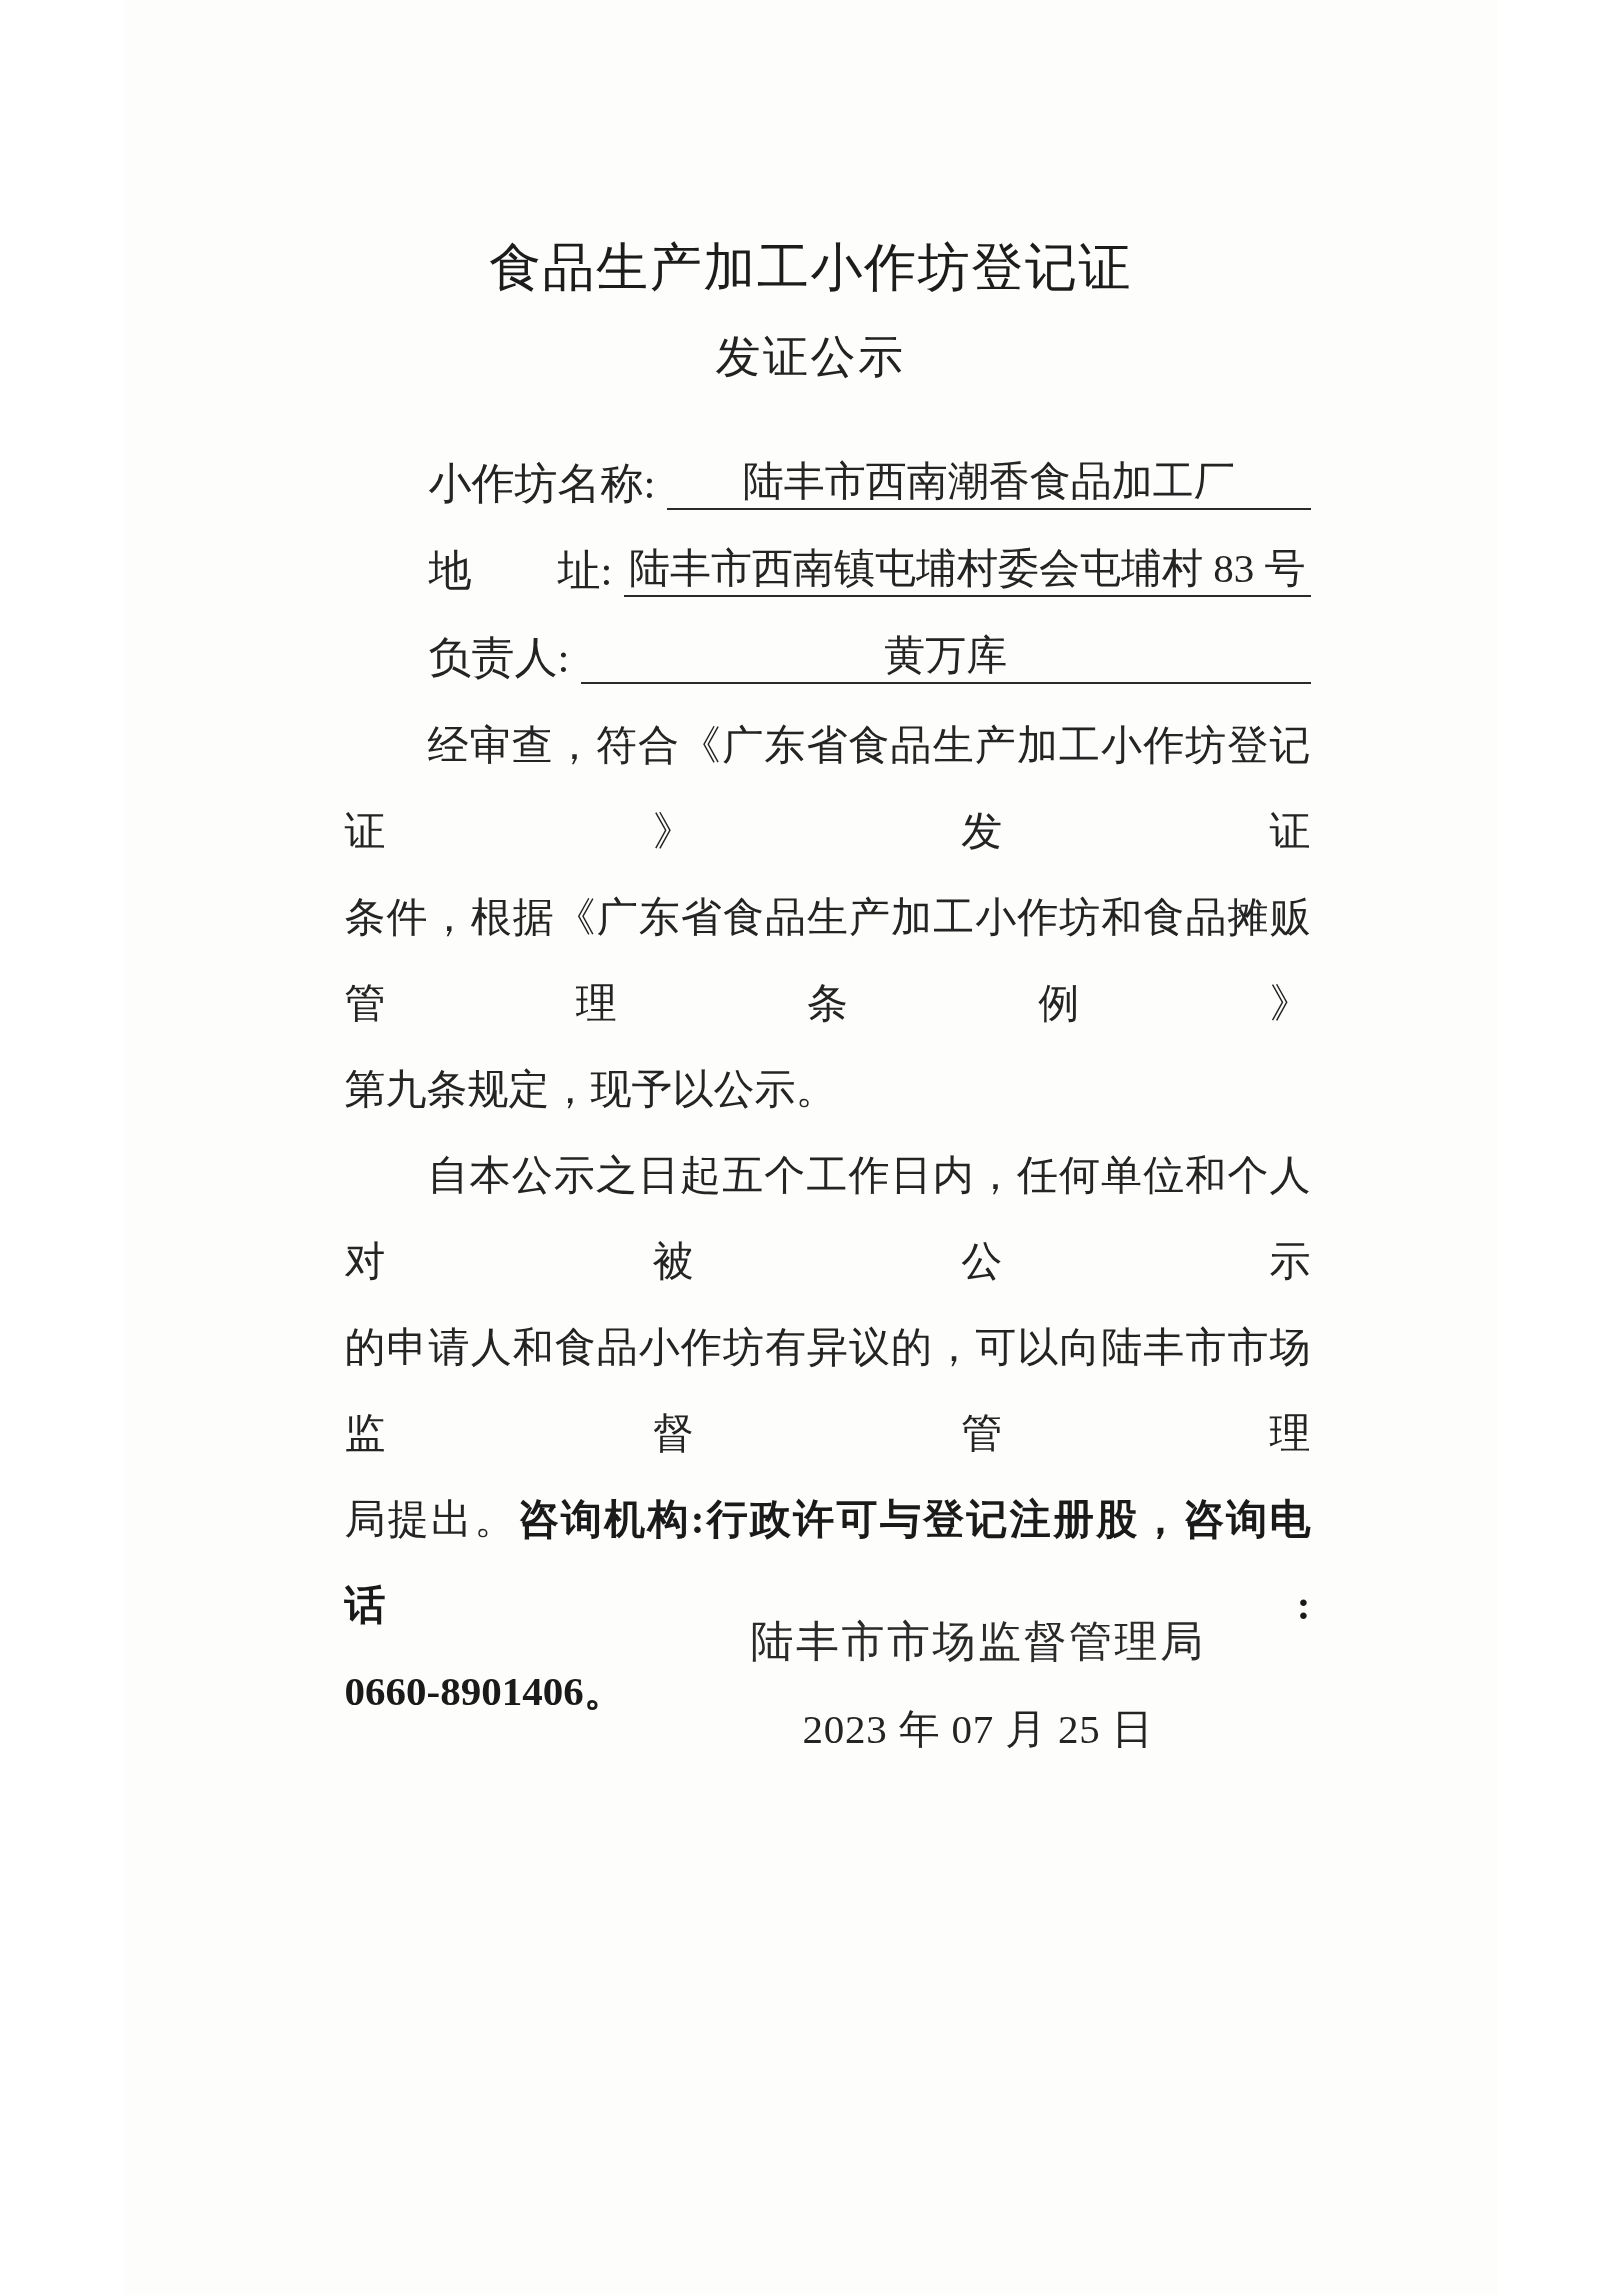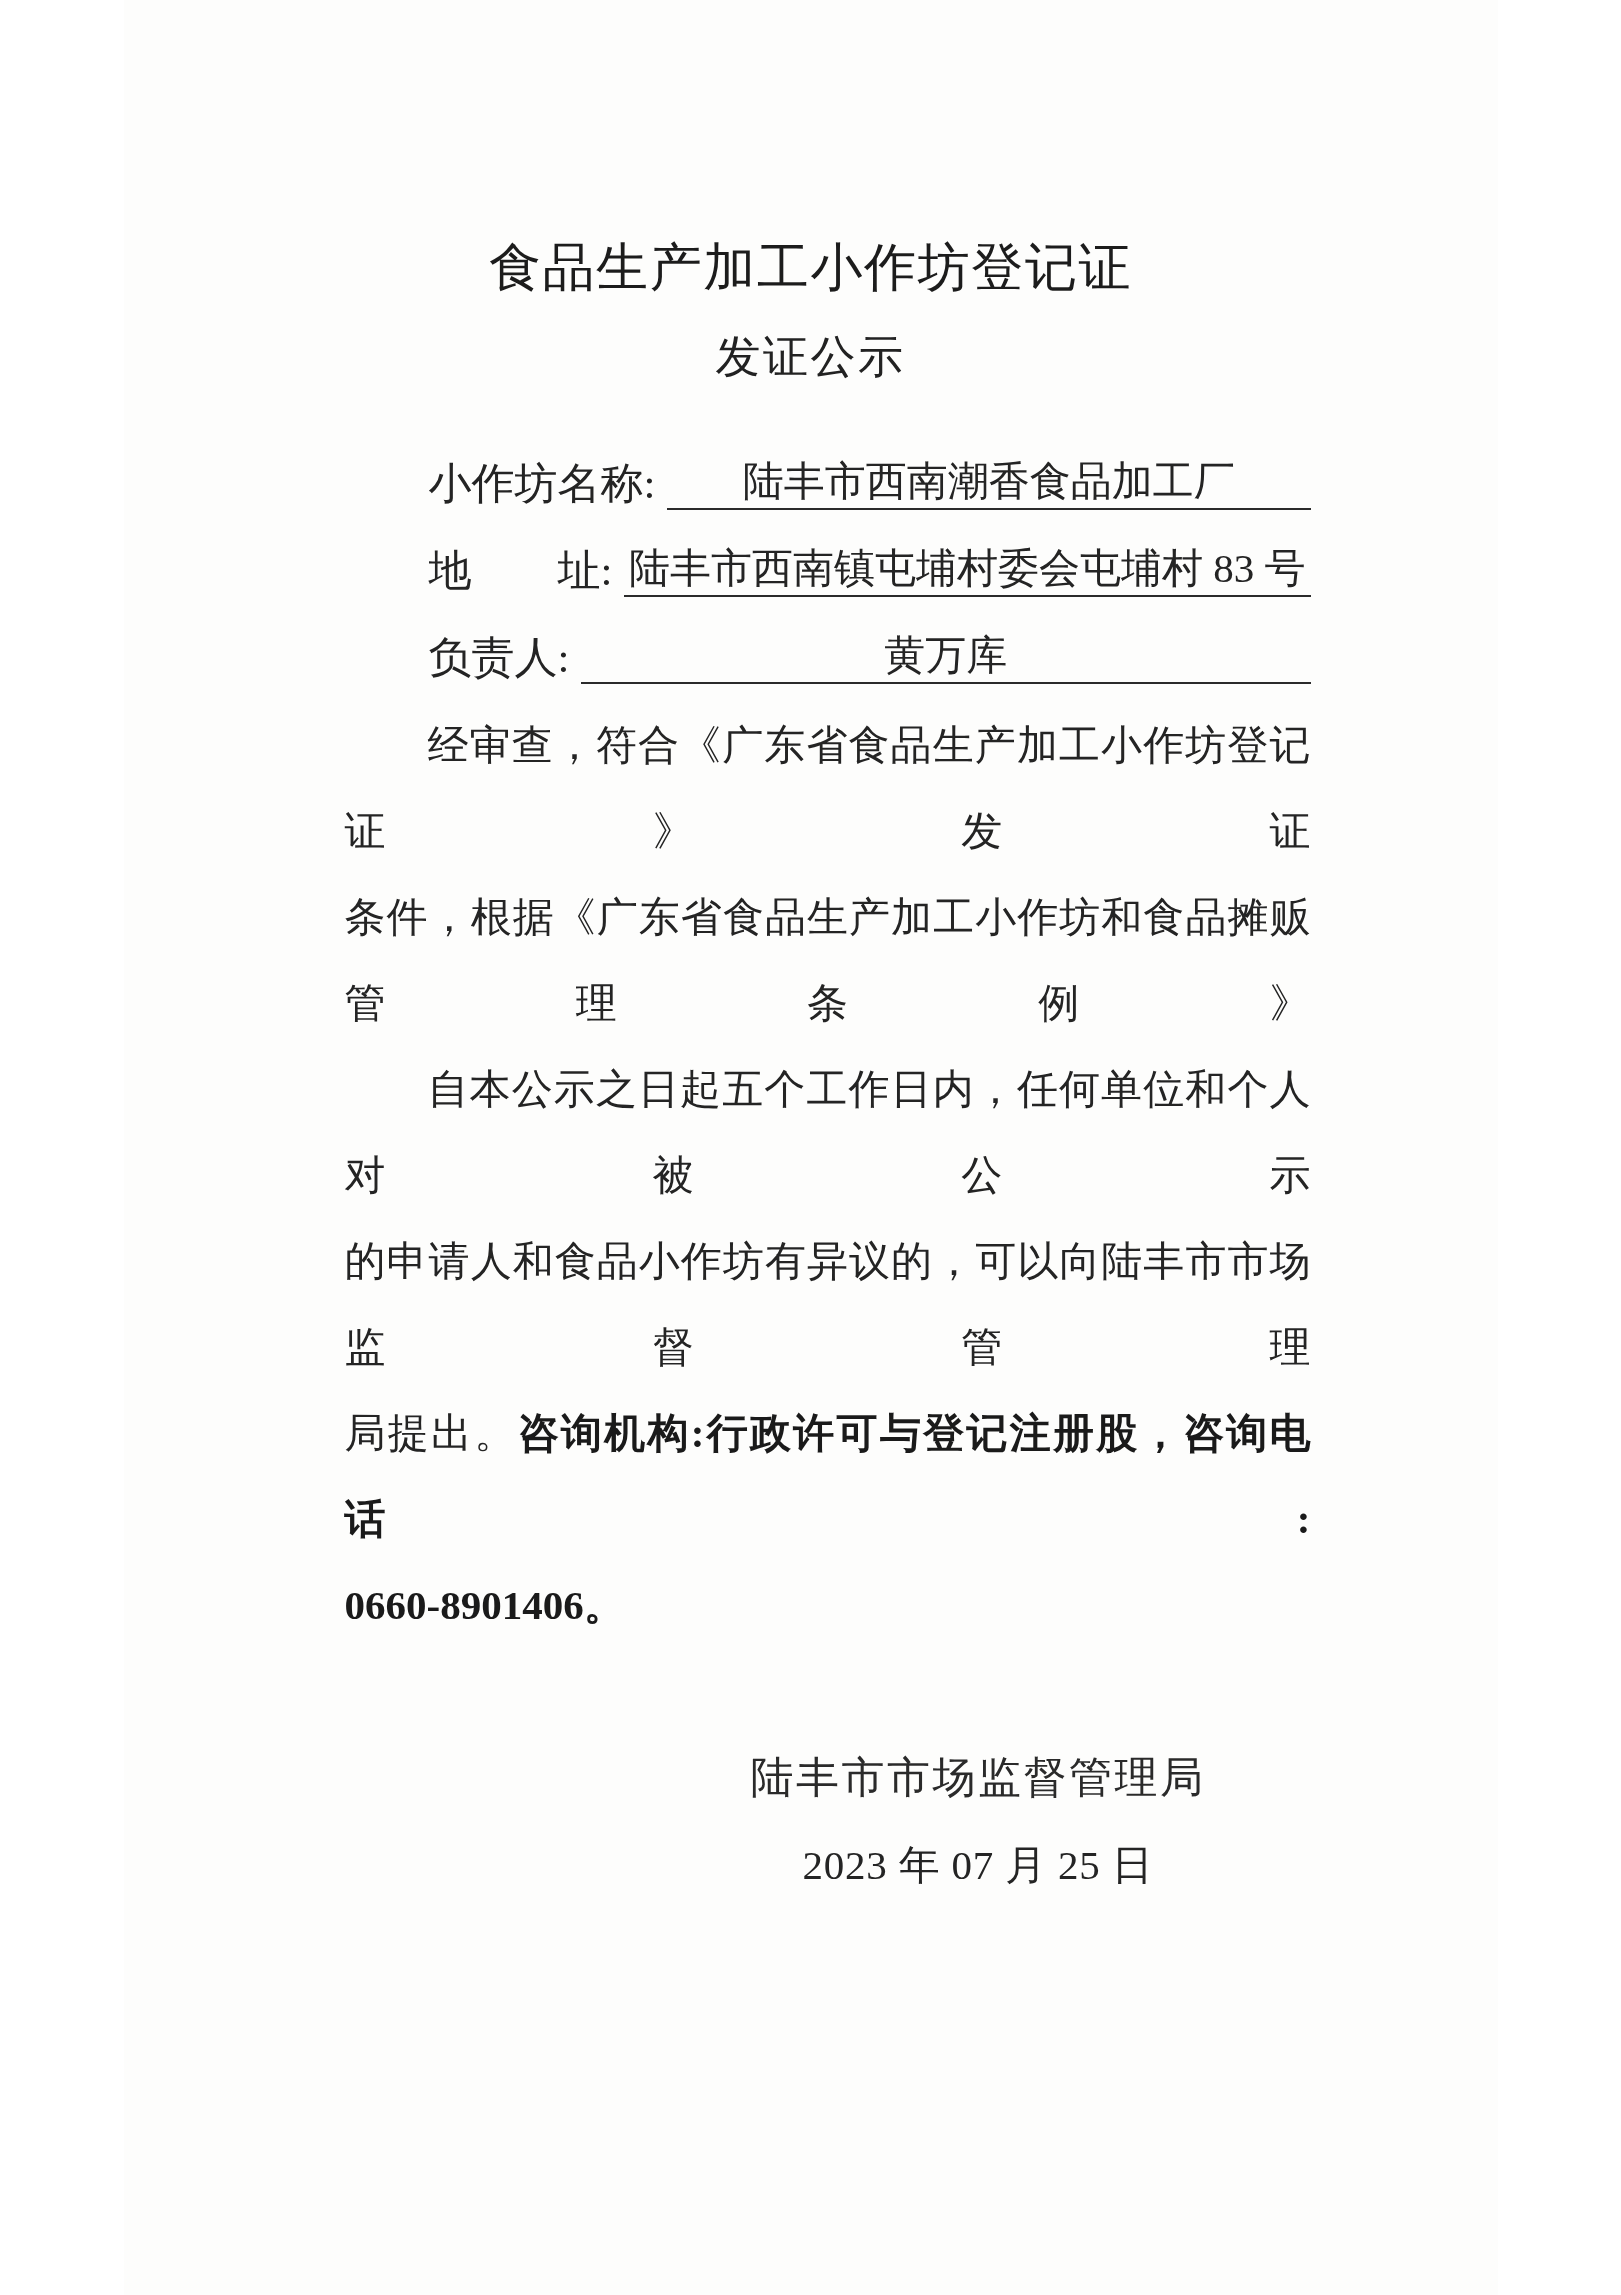--- a/index.html
+++ b/index.html
@@ -76,21 +76,21 @@
   }
   .line.indent {
     text-indent: 83px;
   }
   .bold {
     font-weight: bold;
     color: #1a1a1a;
   }
   .sign-block {
     position: absolute;
-    top: 1756px;
+    top: 1620px;
     right: 292px;
     text-align: center;
   }
   .sign-issuer {
     font-size: 43px;
     line-height: 1;
     letter-spacing: 2.5px;
     color: #2a2a2a;
   }
   .sign-date {
@@ -134,20 +134,21 @@
       </span>
     </div>
 
 
   </div>
 
   <div class="content">
 
     <div class="line indent just">经审查，符合《广东省食品生产加工小作坊登记证》发证</div>
     <div class="line just">条件，根据《广东省食品生产加工小作坊和食品摊贩管理条例》</div>
+    <div class="line">第九条规定，现予以公示。</div>
 
     <div class="line indent just">自本公示之日起五个工作日内，任何单位和个人对被公示</div>
     <div class="line just">的申请人和食品小作坊有异议的，可以向陆丰市市场监督管理</div>
     <div class="line just"><span>局提出。</span><span class="bold">咨询机构:行政许可与登记注册股，咨询电话:</span></div>
     <div class="line bold">0660-8901406。</div>
 
   </div>
 
   <div class="sign-block">
     <div class="sign-issuer">陆丰市市场监督管理局</div>

